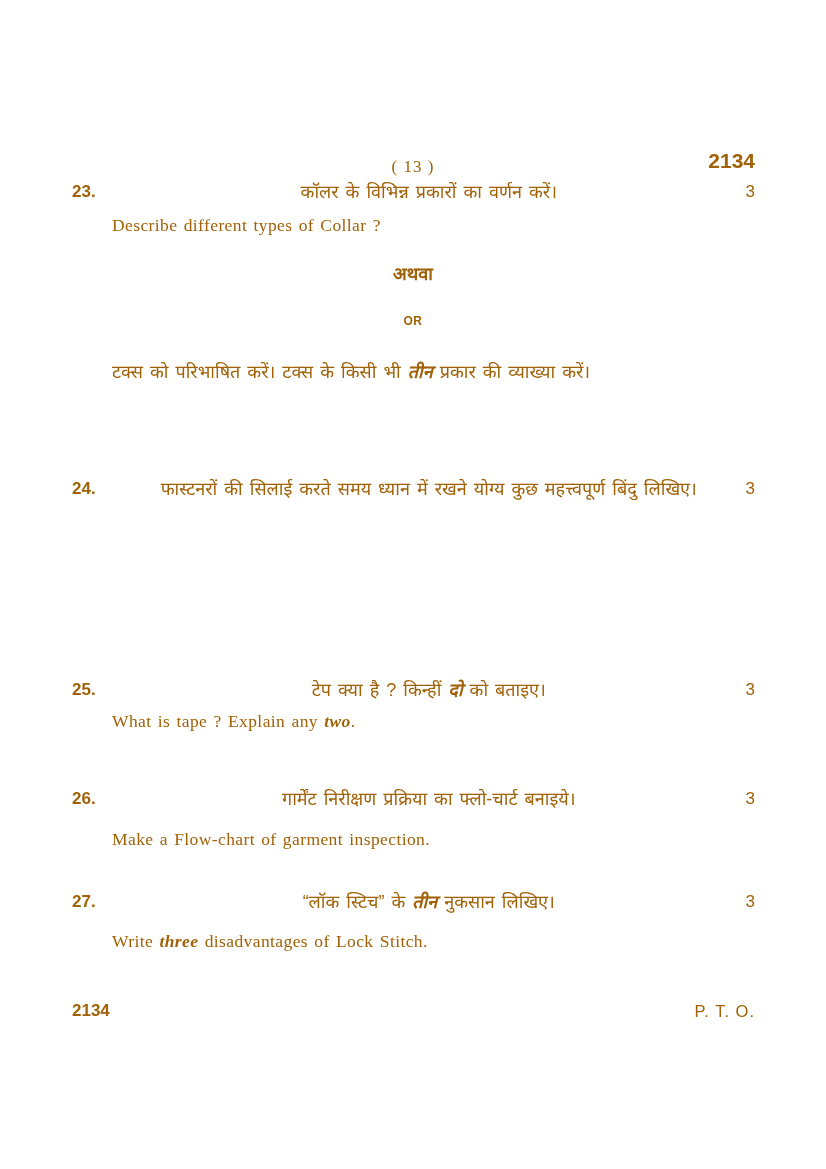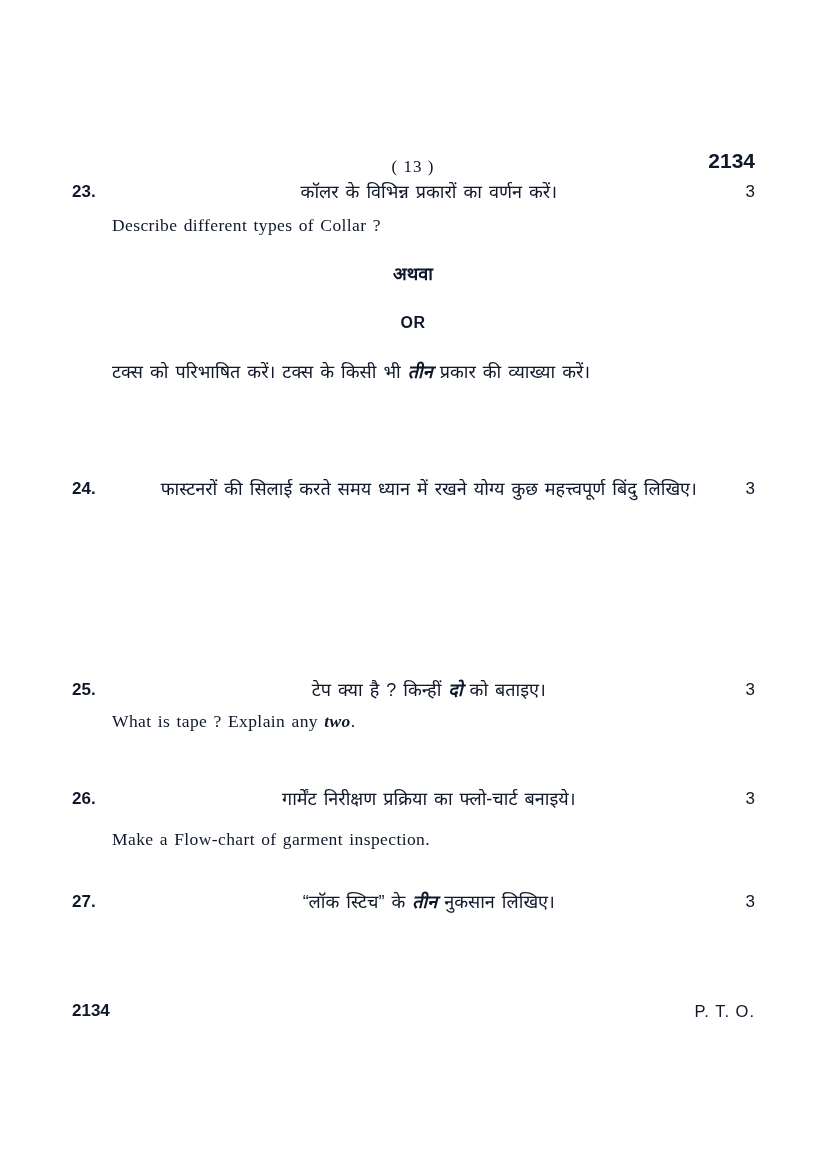--- a/index.html
+++ b/index.html
@@ -2,21 +2,21 @@
 <html><head>
 <meta charset="utf-8">
 <style>
   * { margin: 0; padding: 0; box-sizing: border-box; }
   html, body { background: #e8e8e8; }
   .page {
     position: relative;
     width: 826px;
     height: 1169px;
     background: #ffffff;
-    color: #0f172a;
+    color: #a16207;
     margin: 0 auto;
     overflow: hidden;
   }
 
   
   .page-num {
     position: absolute;
     top: 157px; left: 0; right: 0;
     text-align: center;
     font-family: "Liberation Serif", serif;
@@ -86,21 +86,21 @@
     font-family: "Liberation Sans", sans-serif;
     font-weight: bold;
     font-size: 18px;
   }
   .divider-or {
     position: absolute;
     top: 314px; left: 0; right: 0;
     text-align: center;
     font-family: "Liberation Sans", sans-serif;
     font-weight: bold;
-    font-size: 16px;
+    font-size: 12px;
     letter-spacing: 0.5px;
   }
 
   
   .footer-code {
     position: absolute;
     top: 1001px; left: 72px;
     font-family: "Liberation Sans", sans-serif;
     font-weight: bold;
     font-size: 17px;
@@ -151,17 +151,18 @@
     <span class="q-hindi"><span>गार्मेंट निरीक्षण प्रक्रिया का फ्लो-चार्ट बनाइये।</span><span class="em"></span><span></span></span>
     <span class="q-marks">3</span>
   </div>
   <div class="eng-line" style="top:829px;"><span>Make a Flow-chart of garment inspection.</span><span class="em"></span><span></span></div>
 
   <div class="q-row" style="top:890px;">
     <span class="q-num">27.</span>
     <span class="q-hindi"><span>“लॉक स्टिच” के </span><span class="em">तीन</span><span> नुकसान लिखिए।</span></span>
     <span class="q-marks">3</span>
   </div>
+  <div class="eng-line" style="top:931px;"><span>Write </span><span class="em">three</span><span> disadvantages of Lock Stitch.</span></div>
 
   <div class="footer-code">2134</div>
   <div class="footer-pto">P. T. O.</div>
 
 </div>
 
 </body></html>

